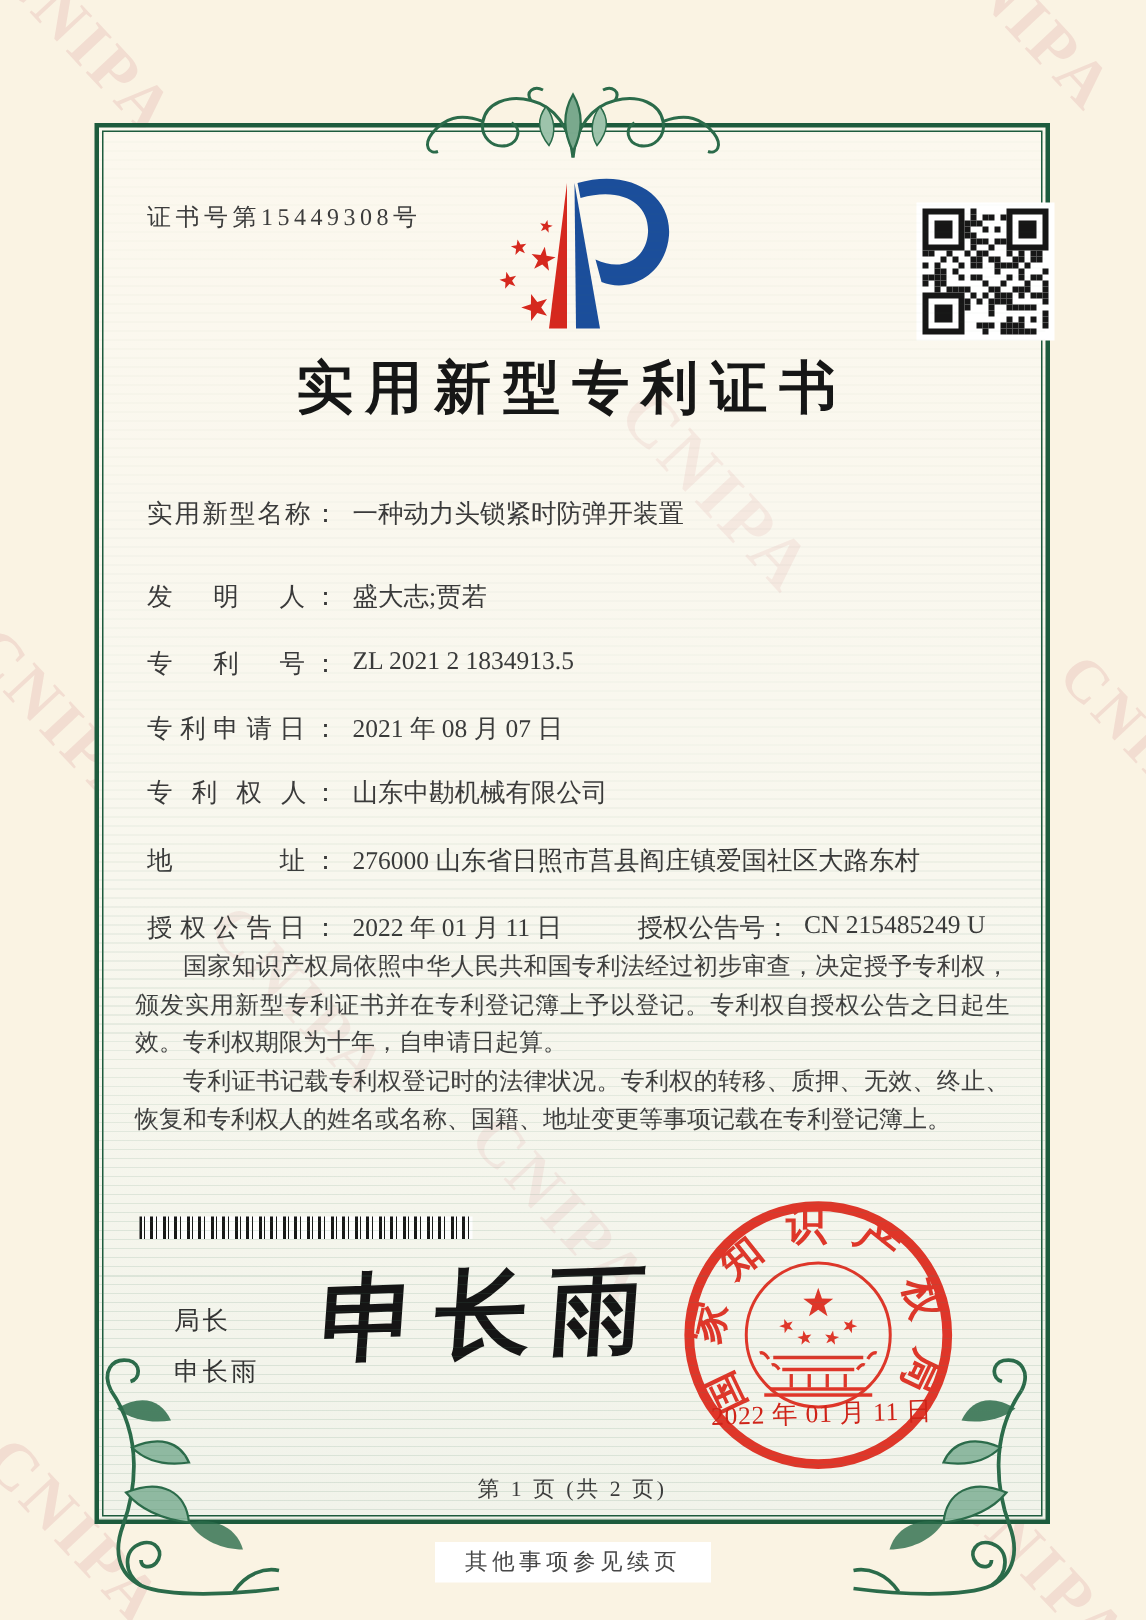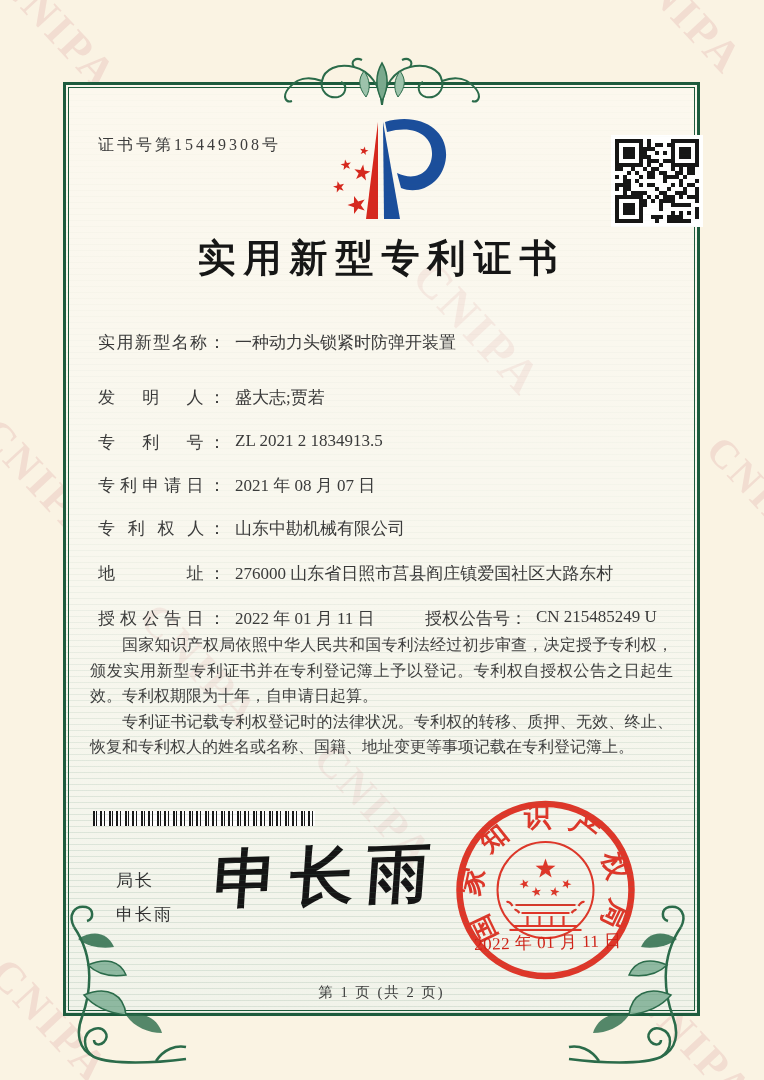--- a/index.html
+++ b/index.html
@@ -346,13 +346,14 @@
         <path d="M68,120 H116 M66,120 Q63,116 61,117 M118,120 Q121,116 123,117"></path>
         <path d="M74,123 V132 M86,123 V132 M98,123 V132 M110,123 V132"></path>
         <path d="M60,133 H124 M56,137 H128"></path>
       </g>
     </svg>
     <div class="sealdate">2022 年 01 月 11 日</div>
 
     <div class="pagenum">第 1 页 (共 2 页)</div>
   </div>
 
+  <div class="note">其他事项参见续页</div>
 </div>
 
 </body></html>

